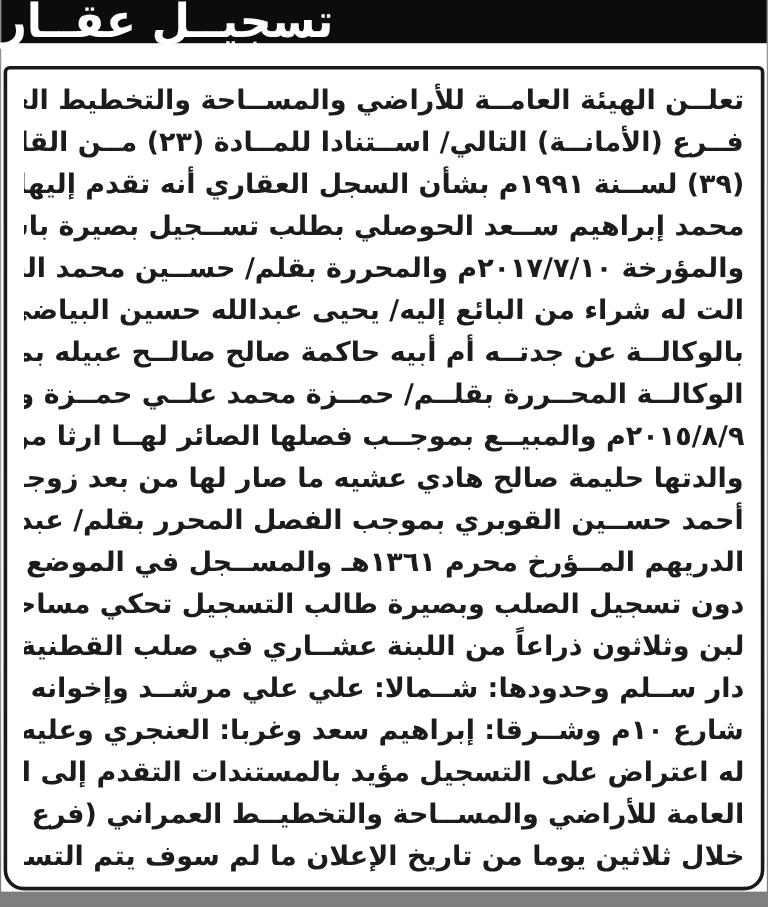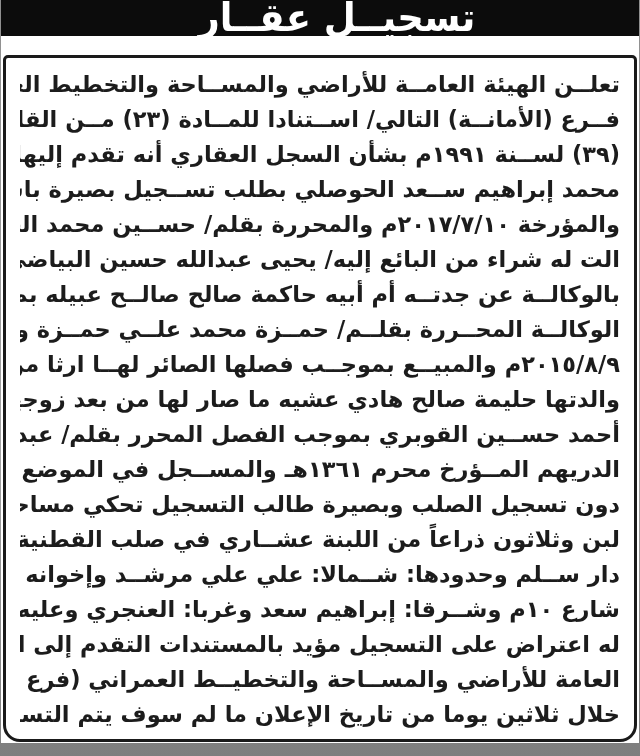--- a/index.html
+++ b/index.html
@@ -19,22 +19,20 @@
     top: 0; left: 1px; right: 1px; bottom: 13px;
     background: #ffffff;
   }
   .header-bar {
     position: absolute;
     top: 0; left: 0; right: 0;
     height: 36px;
     background: #0c0c0c;
     display: flex;
     align-items: center;
-    justify-content: center;
-    padding-left: 34px;
   }
   .header-title {
     color: #ffffff;
     font-weight: bold;
     font-size: 37px;
     line-height: 52px;
     direction: rtl;
     white-space: nowrap;
     transform: scaleY(1.05);
   }

